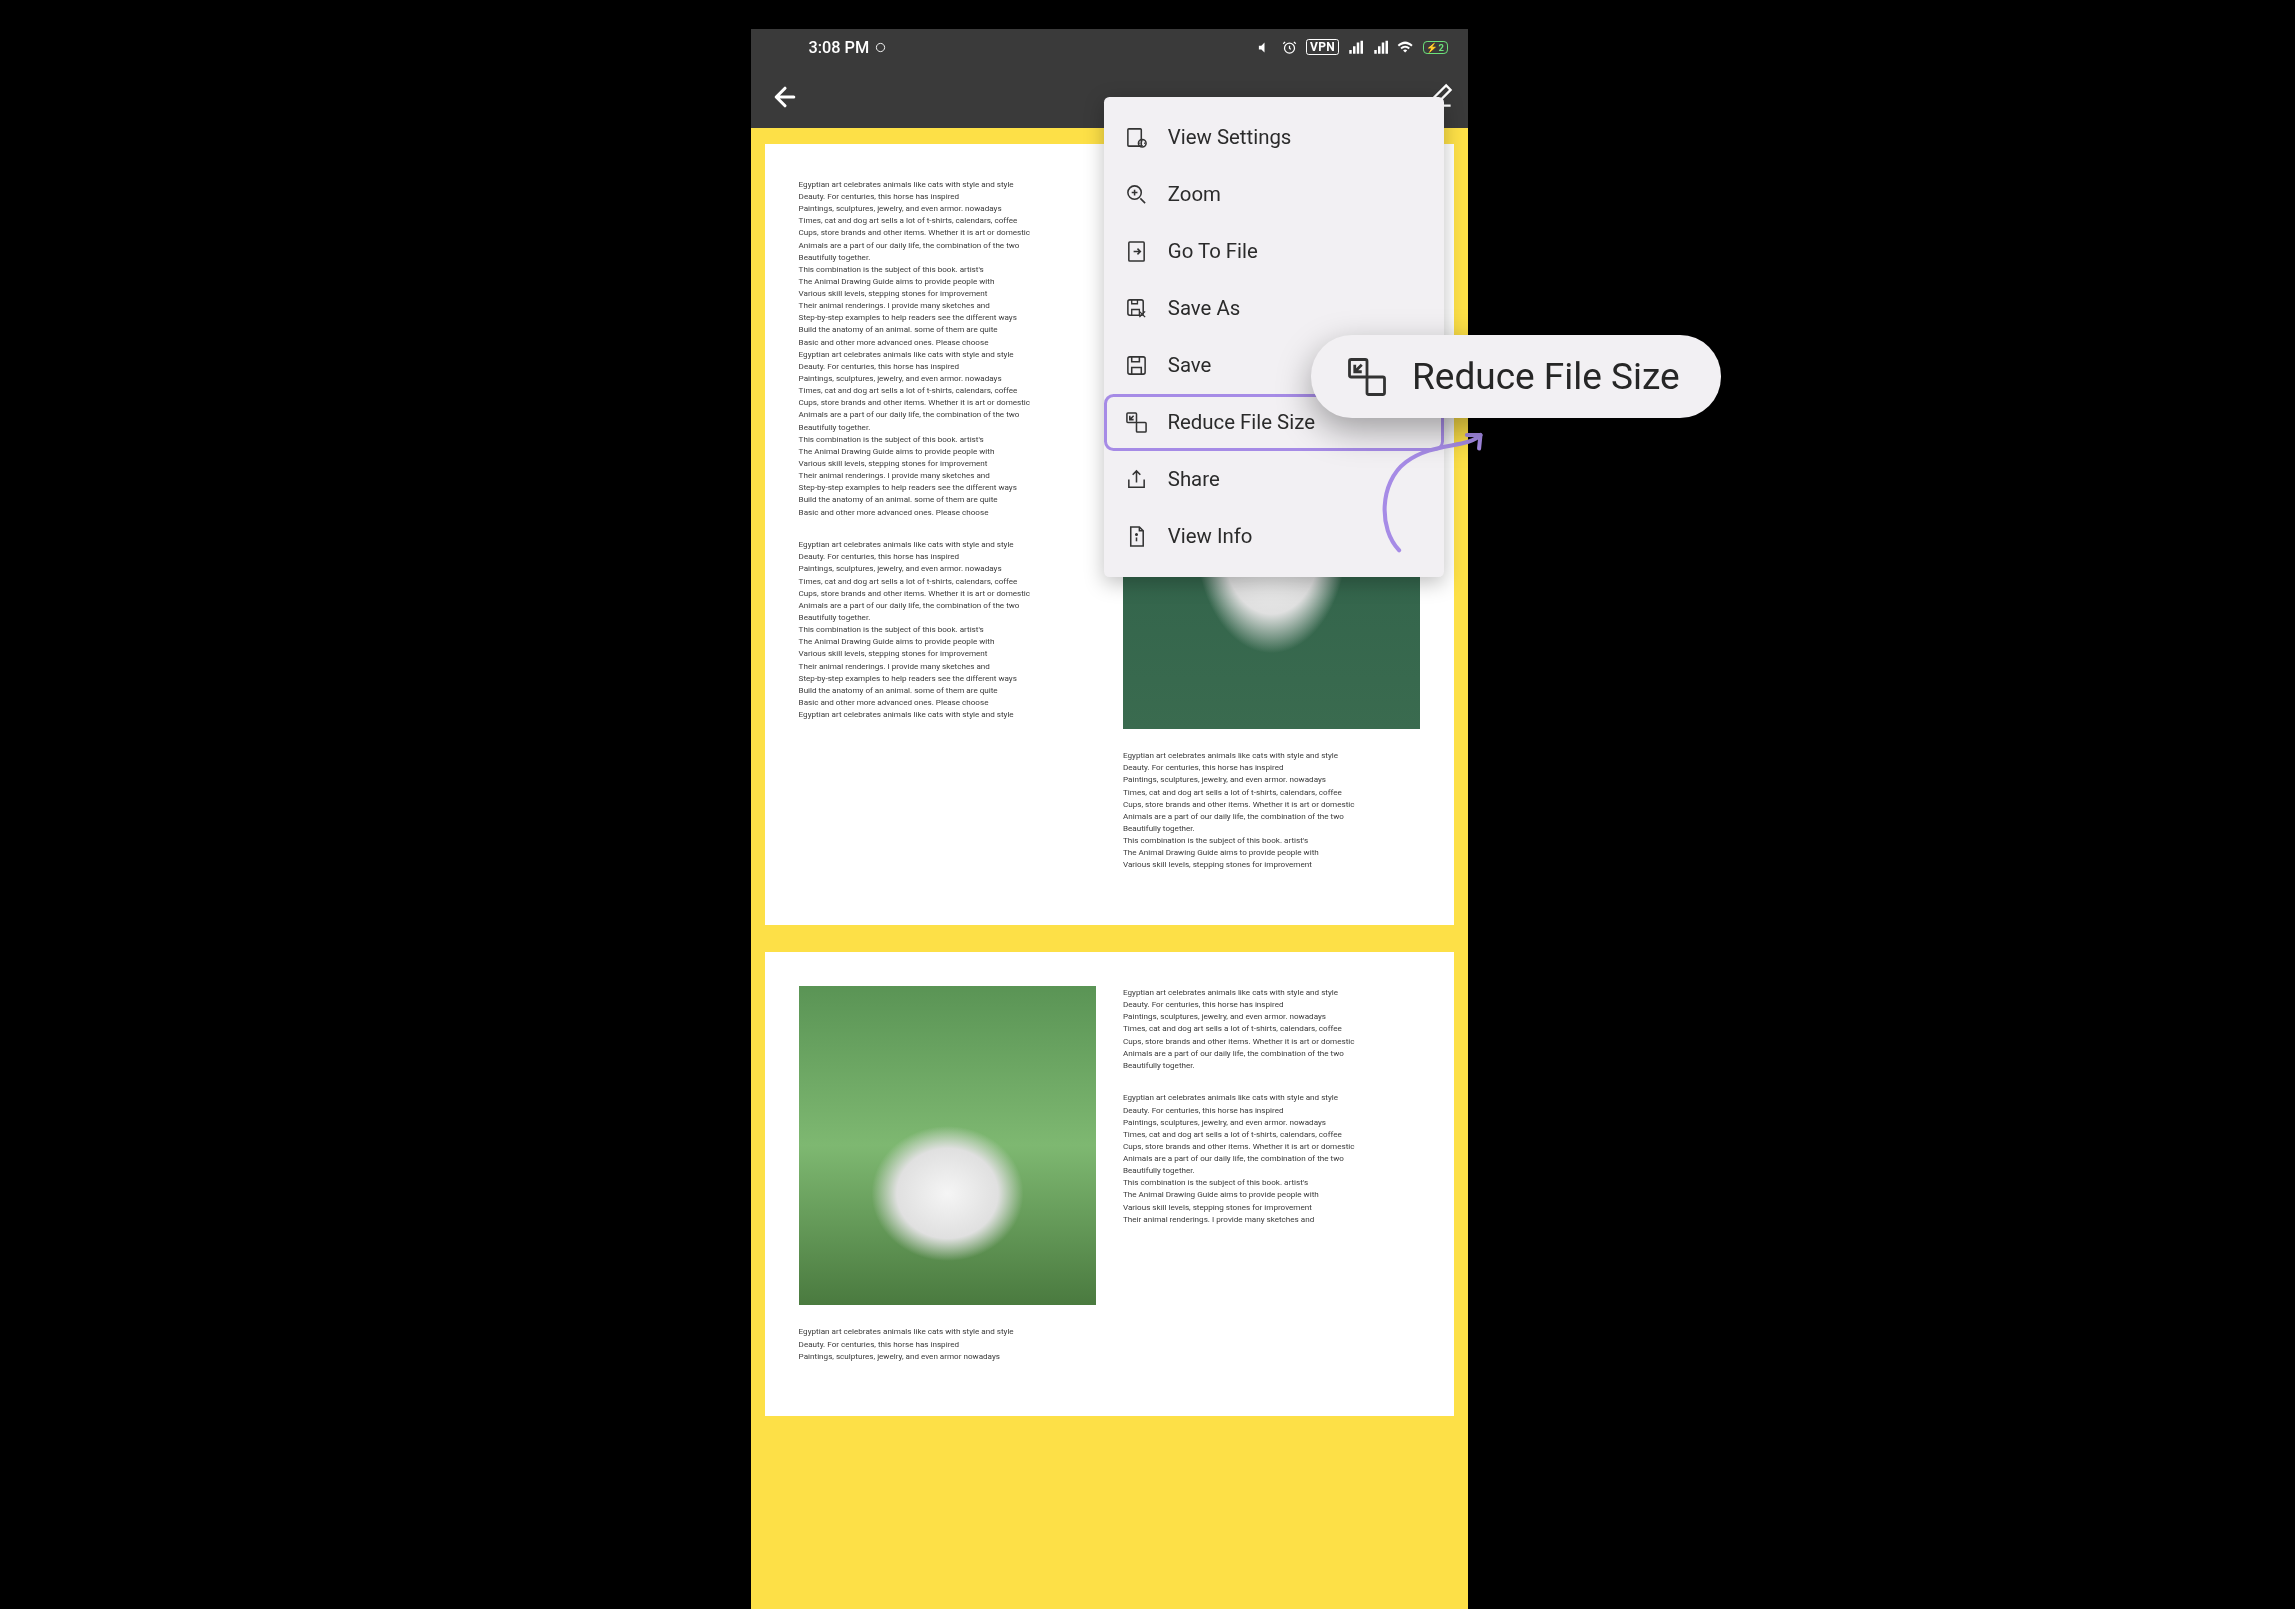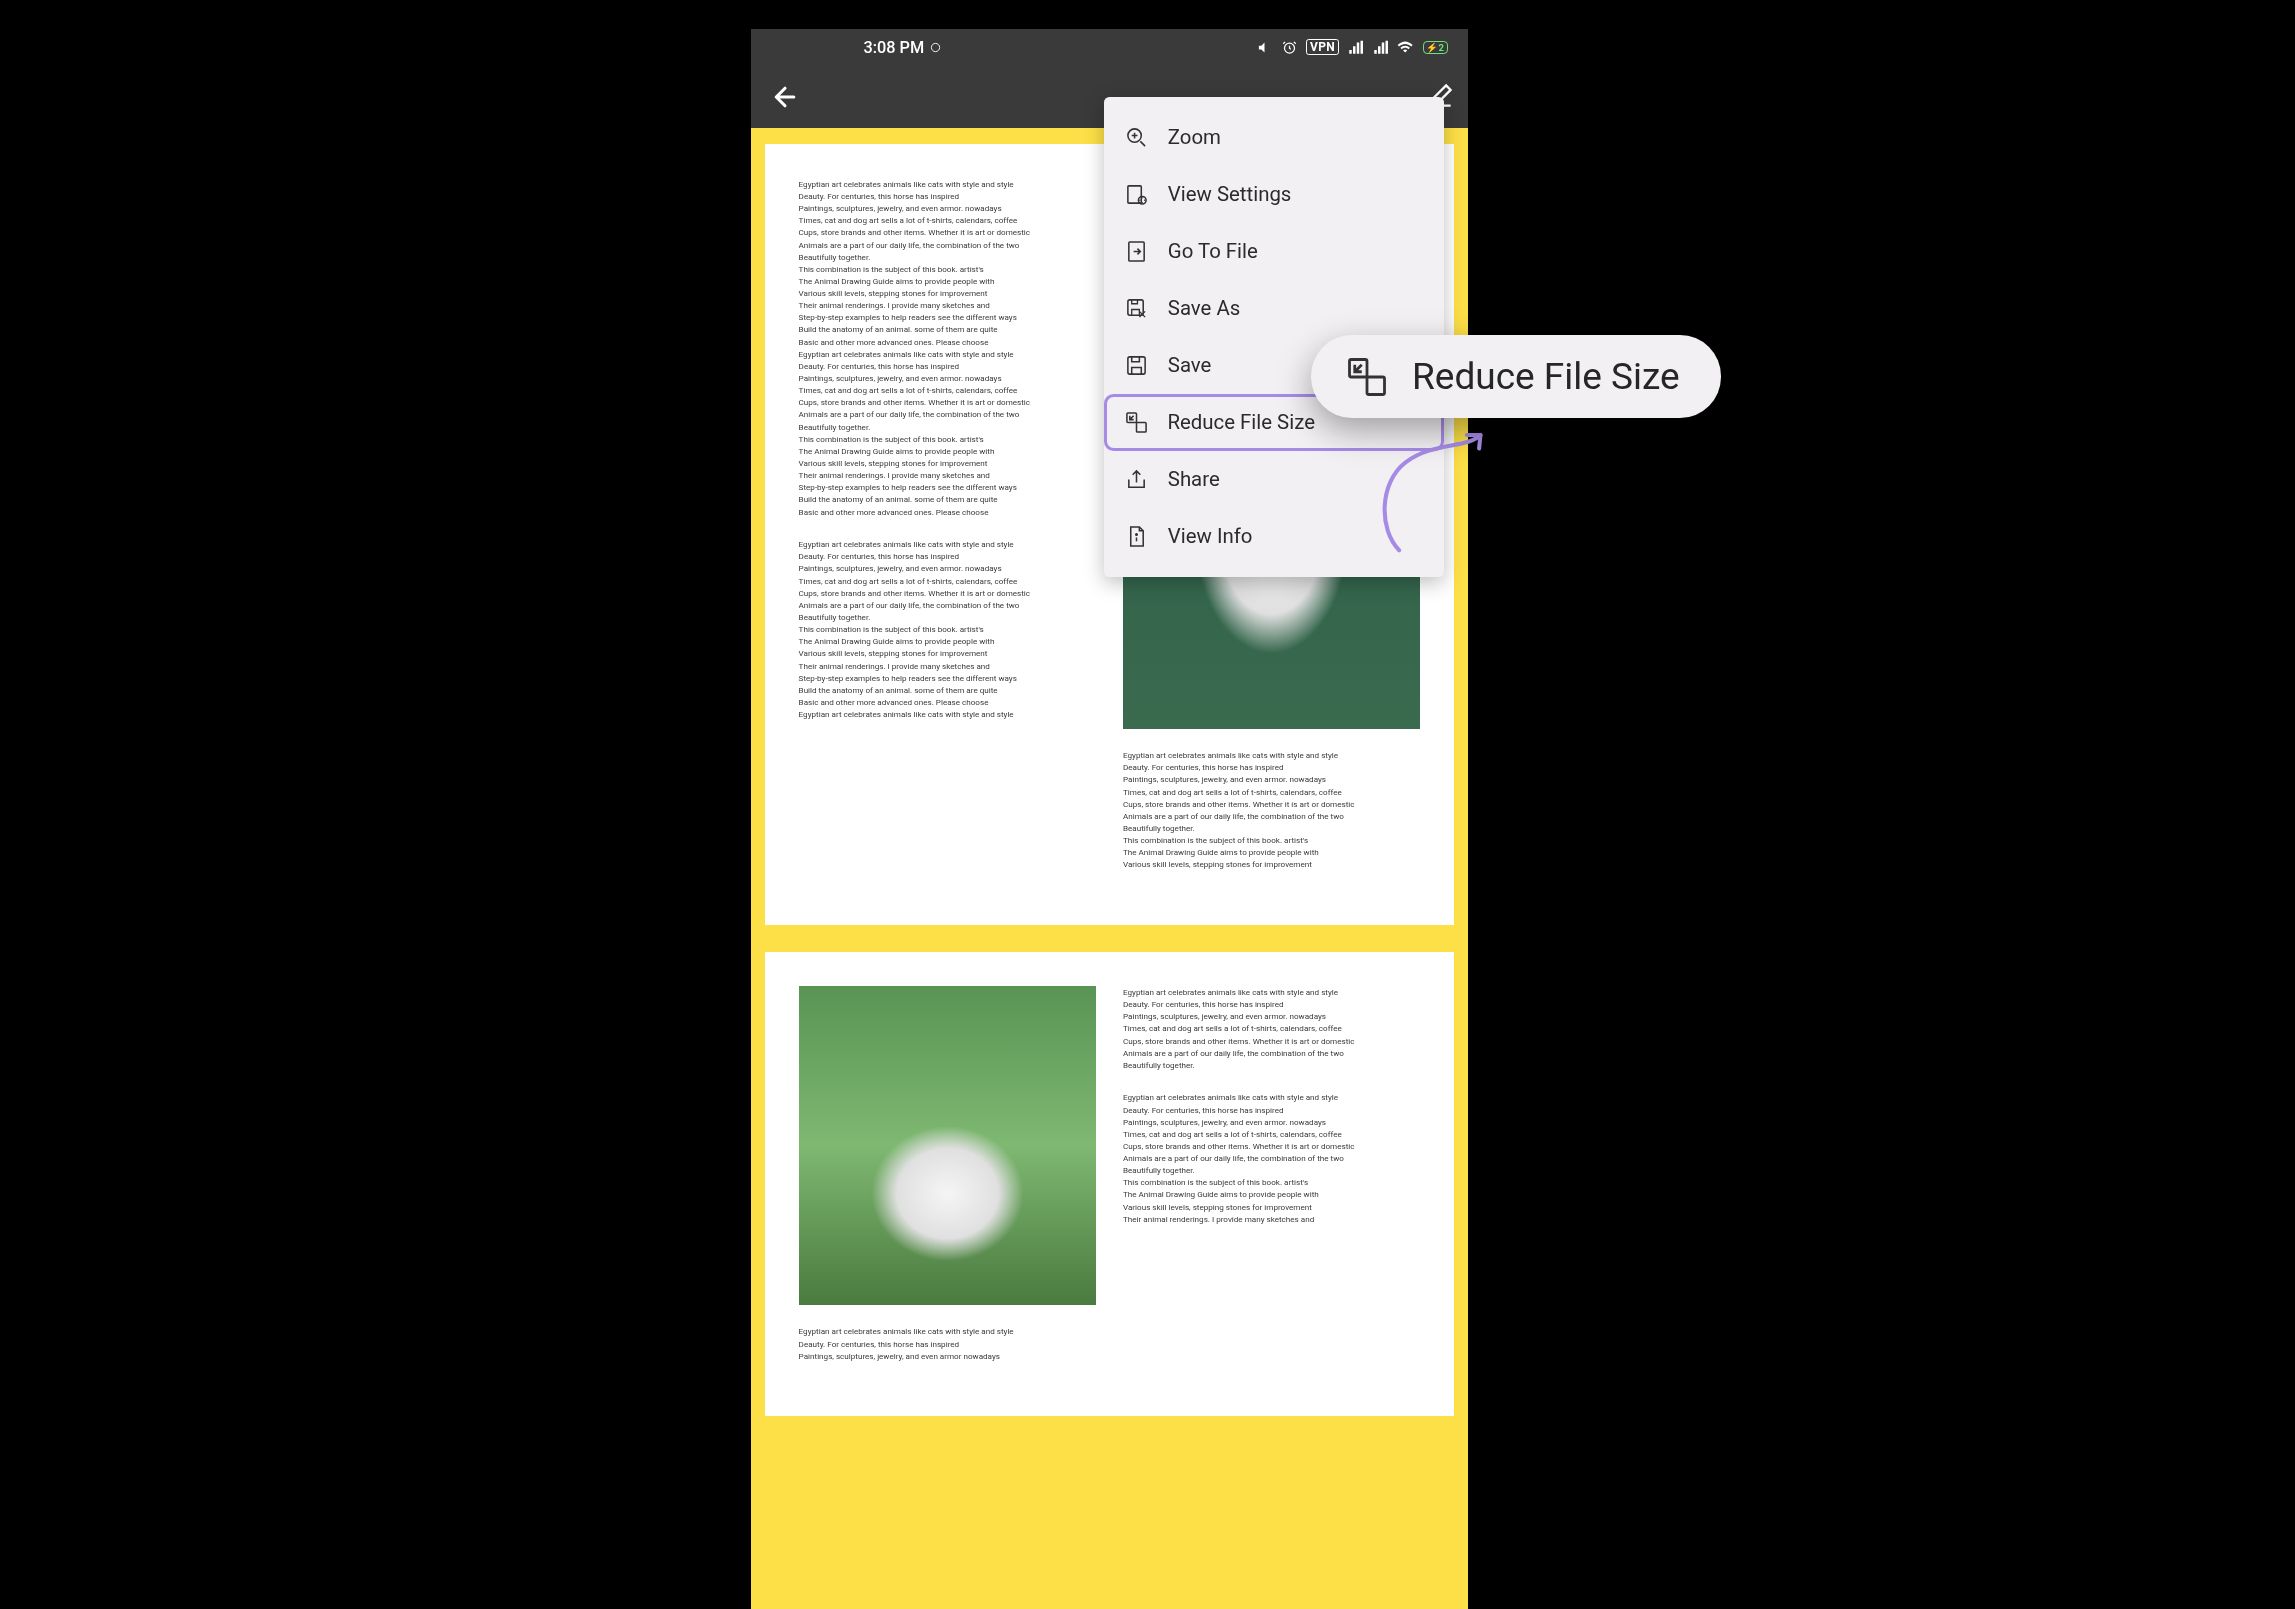--- a/index.html
+++ b/index.html
@@ -27,21 +27,21 @@
     align-items: center;
     justify-content: space-between;
     padding: 0 20.4px;
     color: #fff;
     font-size: 16.3px;
     font-weight: 500;
   }
   .status-left {
     display: flex;
     gap: 5.4px;
-    margin-left: 92px;
+    margin-left: 37px;
   }
   .status-right {
     display: flex;
     align-items: center;
     gap: 9.5px;
   }
   .status-right svg { display: block; }
   .toolbar {
     background: #3a3a3a;
     height: 61px;
@@ -342,35 +342,35 @@
 Various skill levels, stepping stones for improvement
 Their animal renderings. I provide many sketches and</div>
       </div>
     </div>
   </div>
 
   <div class="menu">
     <div class="menu-item">
       <span class="menu-icon">
         <svg width="23" height="23" viewBox="0 0 24 24" fill="none" stroke="#333" stroke-width="1.6">
-            <circle cx="10" cy="10" r="7"></circle>
-            <path d="M21 21l-5-5M10 7v6M7 10h6"></path>
-          </svg>
-      </span>
-      <span>Zoom</span>
-    </div>
-    <div class="menu-item">
-      <span class="menu-icon">
-        <svg width="23" height="23" viewBox="0 0 24 24" fill="none" stroke="#333" stroke-width="1.6">
             <rect x="3" y="3" width="14" height="18" rx="1"></rect>
             <circle cx="18" cy="18" r="4"></circle>
             <path d="M18 15v1M18 20v1M15 18h1M20 18h1"></path>
           </svg>
       </span>
       <span>View Settings</span>
+    </div>
+    <div class="menu-item">
+      <span class="menu-icon">
+        <svg width="23" height="23" viewBox="0 0 24 24" fill="none" stroke="#333" stroke-width="1.6">
+            <circle cx="10" cy="10" r="7"></circle>
+            <path d="M21 21l-5-5M10 7v6M7 10h6"></path>
+          </svg>
+      </span>
+      <span>Zoom</span>
     </div>
     <div class="menu-item">
       <span class="menu-icon">
         <svg width="23" height="23" viewBox="0 0 24 24" fill="none" stroke="#333" stroke-width="1.6">
             <rect x="4" y="2" width="16" height="20" rx="1"></rect>
             <path d="M9 12h6M13 9l3 3-3 3"></path>
           </svg>
       </span>
       <span>Go To File</span>
     </div>

